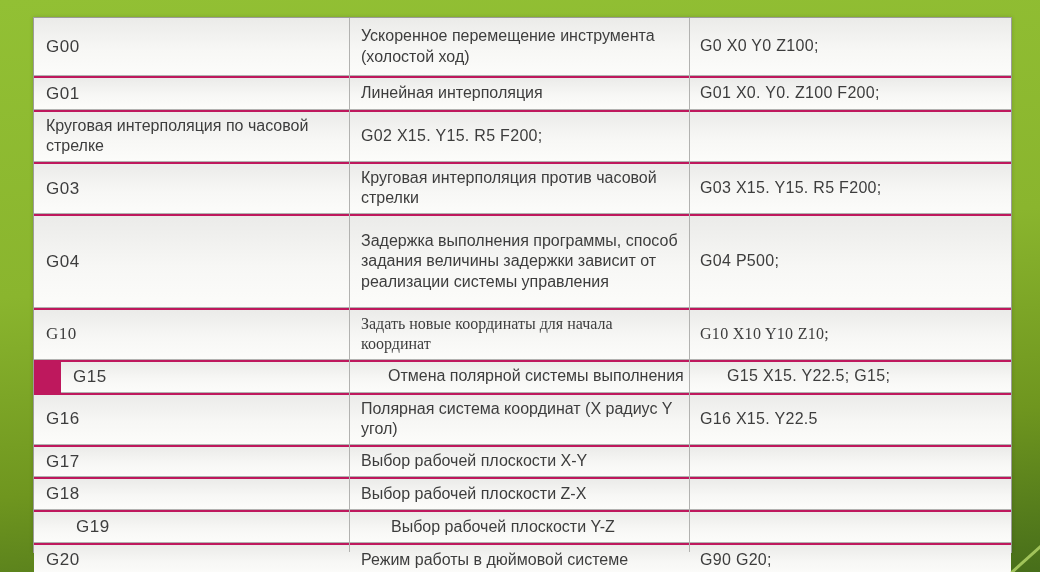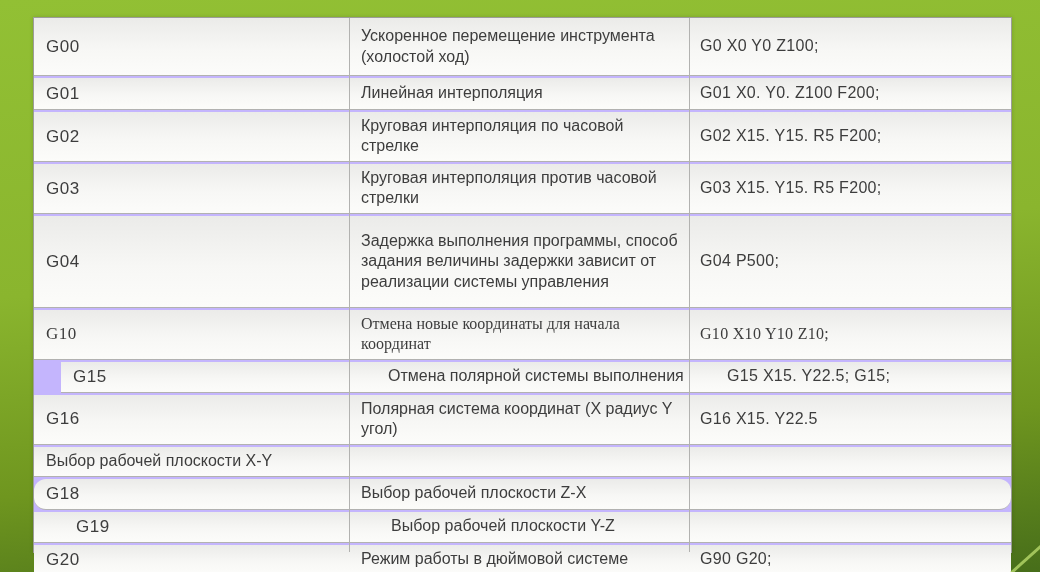--- a/index.html
+++ b/index.html
@@ -18,21 +18,21 @@
     background: #b7d86a;
     transform: rotate(-42deg);
     opacity: 0.8;
   }
   .gtable {
     position: absolute;
     left: 33px;
     top: 17px;
     width: 979px;
     height: 536px;
-    background: #c4b5fd;
+    background: #be185d;
     border: 1px solid #9c9c9a;
     box-shadow: 0 0 4px rgba(0,0,0,0.15);
     display: flex;
     flex-direction: column;
     gap: 2px;
     padding-bottom: 2px;
   }
   .grow {
     display: grid;
     grid-template-columns: 315px 339px 1fr;
@@ -64,21 +64,21 @@
   
   .r0  { min-height: 58px; }
   .r1  { min-height: 32px; }
   .r2  { min-height: 43px; }
   .r3  { min-height: 43px; }
   .r4  { min-height: 92px; }
   .r5  { min-height: 43px; font-family: Liberation Serif, serif; }
   .r6  { min-height: 30px; margin-left: 27px; }
   .r7  { min-height: 50px; }
   .r8  { min-height: 30px; }
-  .r9  { min-height: 31px; border-radius: 12px; }
+  .r9  { min-height: 31px; }
   .r10 { min-height: 31px; padding-left: 30px; }
   .r11 { min-height: 27px; border-bottom: none; }
 </style>
 </head>
 <body>
 
 <div class="gtable">
 
   <div class="grow r0">
     <div class="cell code">G00</div>
@@ -86,56 +86,56 @@
     <div class="cell example">G0 X0 Y0 Z100;</div>
   </div>
 
   <div class="grow r1">
     <div class="cell code">G01</div>
     <div class="cell desc">Линейная интерполяция</div>
     <div class="cell example">G01 X0. Y0. Z100 F200;</div>
   </div>
 
   <div class="grow r2">
-    <div class="cell code">G02</div>
     <div class="cell desc">Круговая интерполяция по часовой стрелке</div>
     <div class="cell example">G02 X15. Y15. R5 F200;</div>
   </div>
 
   <div class="grow r3">
     <div class="cell code">G03</div>
     <div class="cell desc">Круговая интерполяция против часовой стрелки</div>
     <div class="cell example">G03 X15. Y15. R5 F200;</div>
   </div>
 
   <div class="grow r4">
     <div class="cell code">G04</div>
     <div class="cell desc">Задержка выполнения программы, способ задания величины задержки зависит от реализации системы управления</div>
     <div class="cell example">G04 P500;</div>
   </div>
 
   <div class="grow r5">
     <div class="cell code">G10</div>
-    <div class="cell desc">Отмена новые координаты для начала координат</div>
+    <div class="cell desc">Задать новые координаты для начала координат</div>
     <div class="cell example">G10 X10 Y10 Z10;</div>
   </div>
 
   <div class="grow r6">
     <div class="cell code">G15</div>
     <div class="cell desc">Отмена полярной системы выполнения</div>
     <div class="cell example">G15 X15. Y22.5; G15;</div>
   </div>
 
   <div class="grow r7">
     <div class="cell code">G16</div>
     <div class="cell desc">Полярная система координат (X радиус Y угол)</div>
     <div class="cell example">G16 X15. Y22.5</div>
   </div>
 
   <div class="grow r8">
+    <div class="cell code">G17</div>
     <div class="cell desc">Выбор рабочей плоскости X-Y</div>
     <div class="cell example"></div>
   </div>
 
   <div class="grow r9">
     <div class="cell code">G18</div>
     <div class="cell desc">Выбор рабочей плоскости Z-X</div>
     <div class="cell example"></div>
   </div>
 

